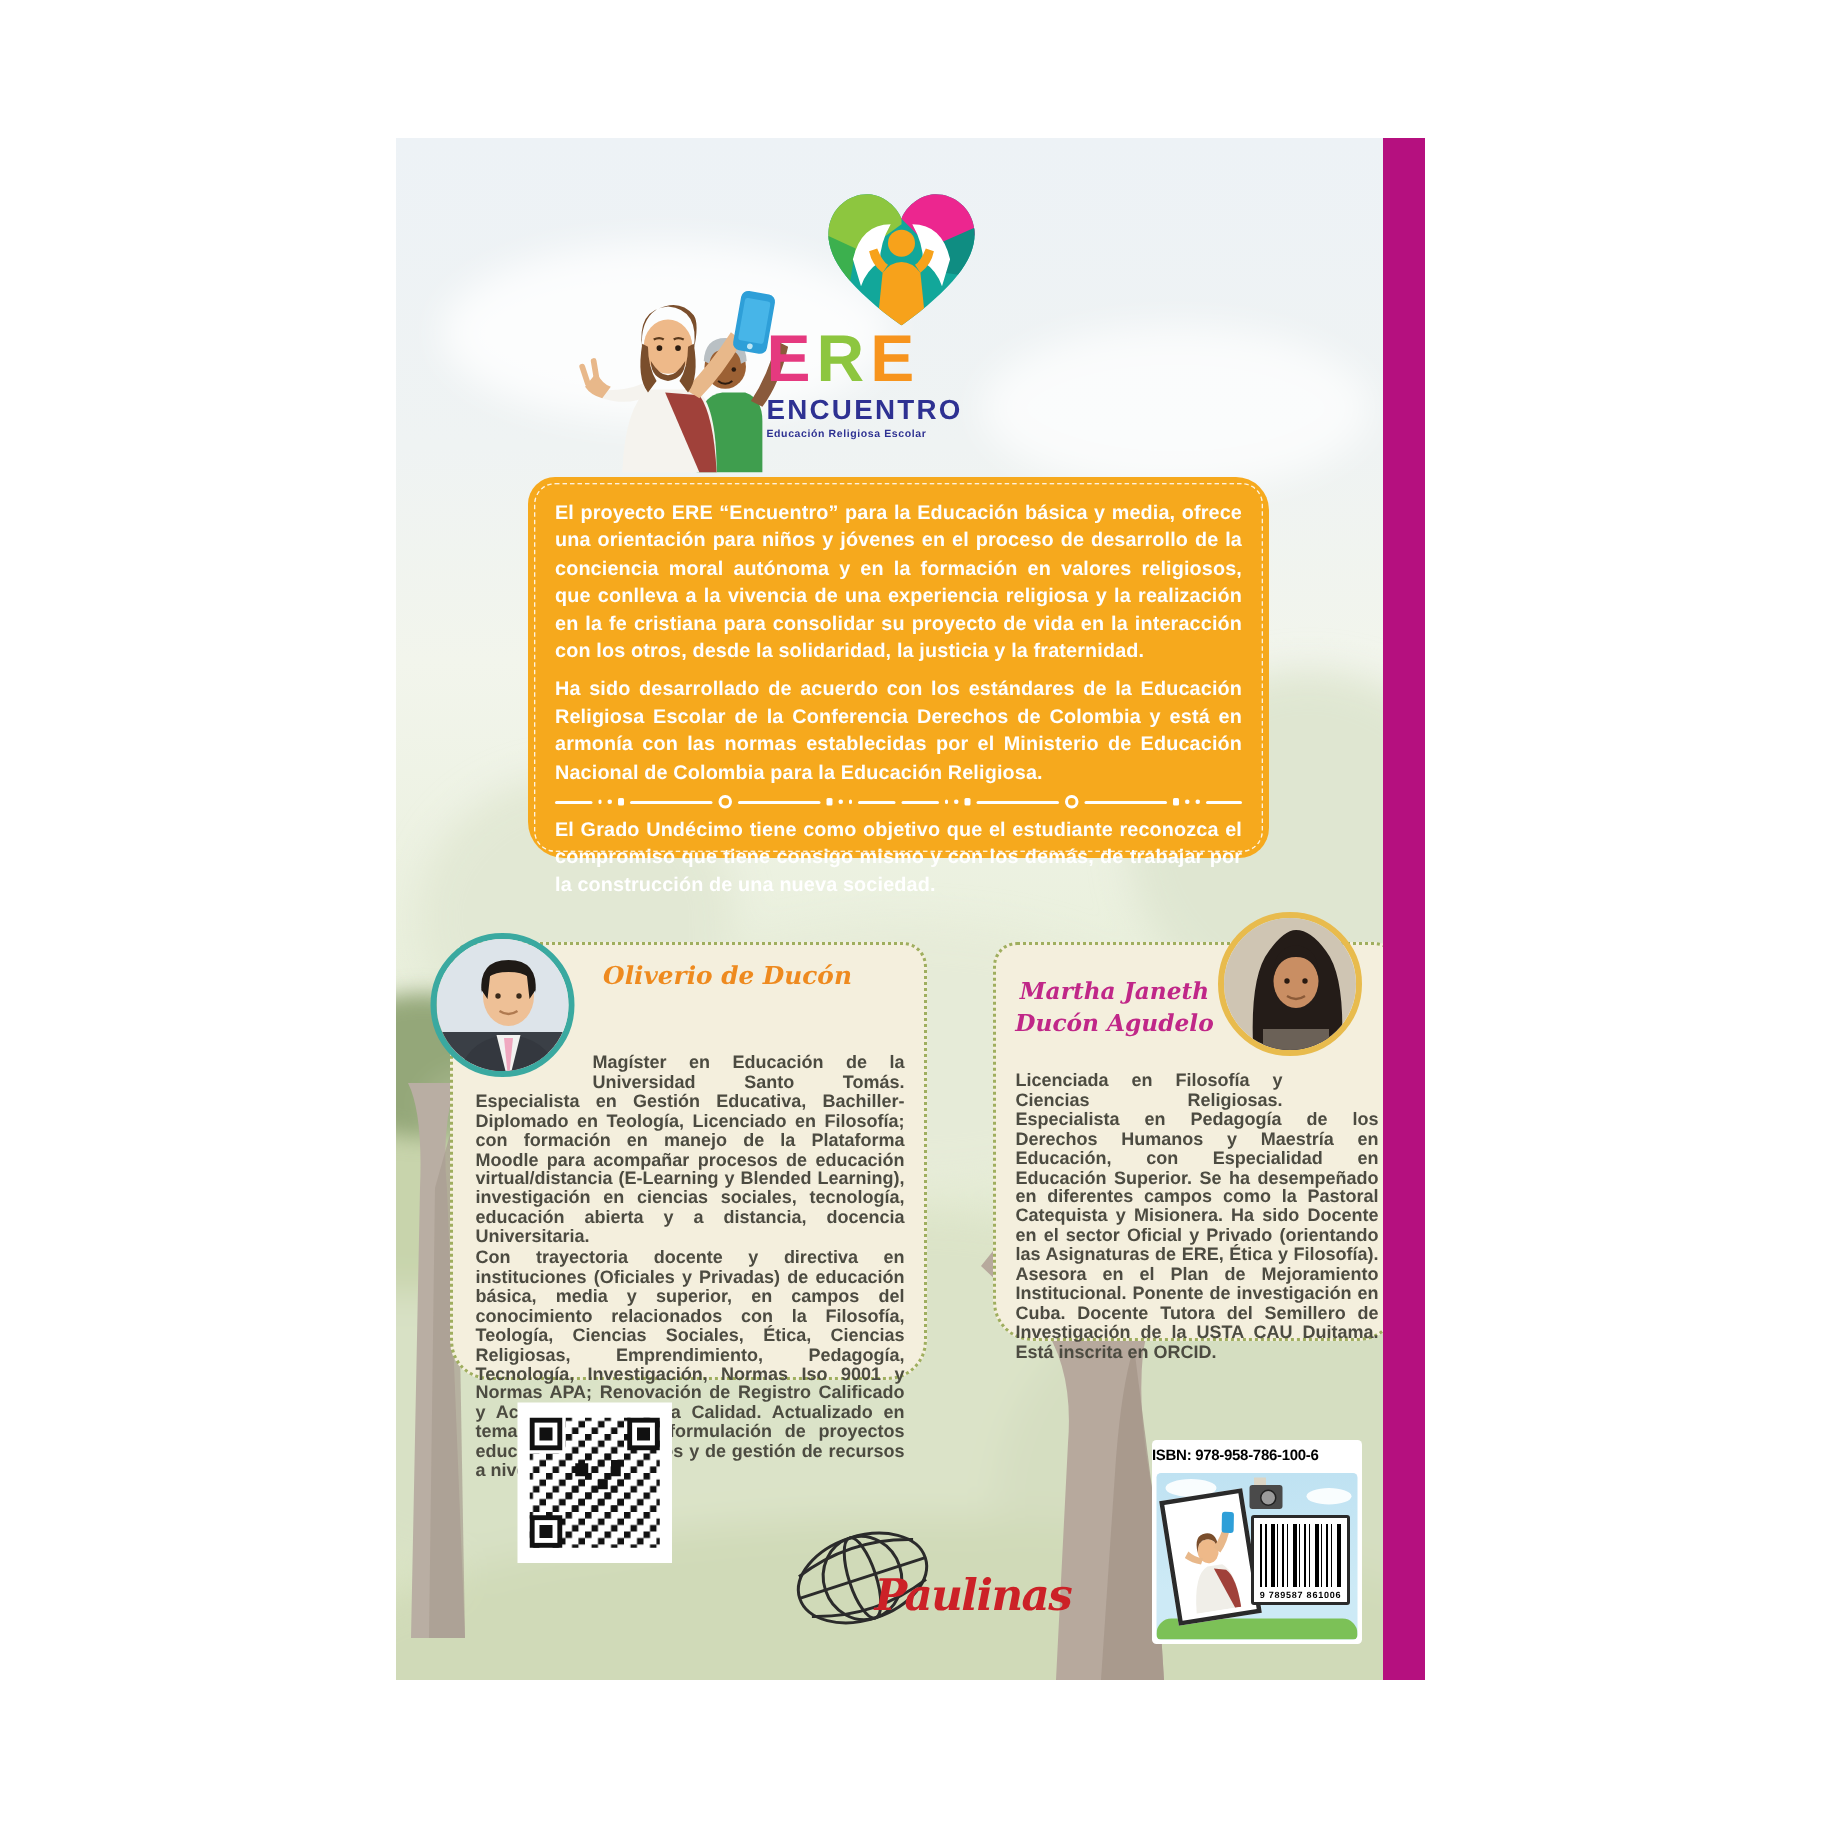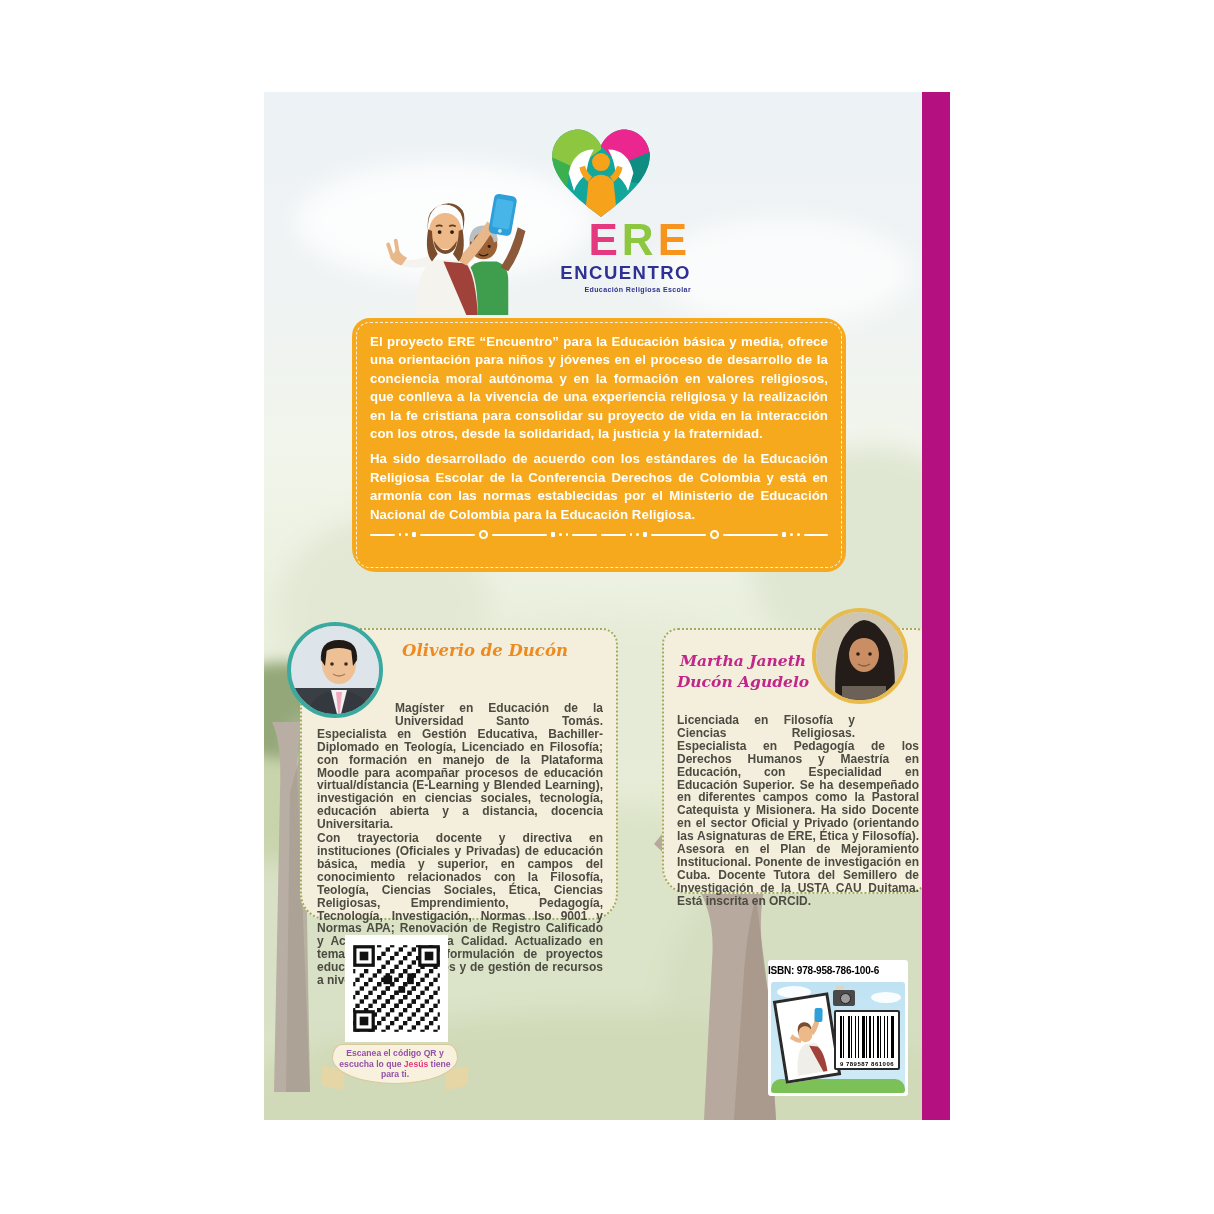--- a/index.html
+++ b/index.html
@@ -8,21 +8,21 @@
 
   
   .cover { position:absolute; left:264px; top:92px; width:686px; height:1028px; overflow:hidden;
     background:linear-gradient(180deg,#edf2f6 0%,#eff3f3 20%,#f2f5ec 34%,#eaf0dd 52%,#e4ebd3 72%,#dde6c8 88%,#d8e2c0 100%); }
   .bg-svg { position:absolute; left:0; top:0; }
 
   .spine { position:absolute; right:0; top:0; width:28px; height:100%; background:#b5107f; }
 
   
   .illustration { position:absolute; left:121px; top:80px; width:155px; height:143px; }
-  .logo { position:absolute; left:247px; top:30px; width:180px; text-align:right; }
+  .logo { position:absolute; left:247px; top:30px; width:180px; text-align:left; }
   .logo-heart { display:block; margin:0 auto; }
   .ere-line { font-size:44px; font-weight:bold; letter-spacing:4px; line-height:44px; margin-top:-4px; }
   .ere-pink { color:#e5397f; } .ere-green { color:#8dc63f; } .ere-orange { color:#f7941d; }
   .encuentro { font-size:18.5px; font-weight:bold; color:#2e3192; letter-spacing:1.5px; line-height:22px; }
   .tagline { font-size:7px; font-weight:bold; color:#2e3192; letter-spacing:0.4px; margin-top:2px; }
   .tg-w1::first-letter { color:#e8401f; } .tg-w2::first-letter { color:#29abe2; } .tg-w3::first-letter { color:#f7941d; }
 
   
   .intro-box { position:absolute; left:88px; top:226px; width:494px; height:254px;
     background:#f6a91d; border-radius:18px 22px 20px 24px; padding:15px 18px 12px 18px; }
@@ -214,20 +214,21 @@
           <span class="dv-dot"></span>
           <span class="dv-sq"></span>
         <span class="dv-line dv-l"></span>
           <span class="dv-circle"></span>
           <span class="dv-line dv-l"></span>
         <span class="dv-sq"></span>
           <span class="dv-dot"></span>
           <span class="dv-dot"></span>
           <span class="dv-line dv-s"></span>
       </div>
+      <p>El Grado Undécimo tiene como objetivo que el estudiante reconozca el compromiso que tiene consigo mismo y con los demás, de trabajar por la construcción de una nueva sociedad.</p>
     </div>
 
     <div class="avatar avatar-left">
       <svg width="96" height="96" viewBox="0 0 96 96">
         <rect width="96" height="96" fill="#dde4ea"></rect>
         <rect x="0" y="62" width="96" height="34" fill="#3a3f46"></rect>
         <path d="M14,96 Q18,66 48,64 Q78,66 82,96 Z" fill="#34383f"></path>
         <path d="M40,64 L48,96 L56,64 Z" fill="#f2f2f0"></path>
         <path d="M45,66 L48,96 L51,66 Z" fill="#f0a8c0"></path>
         <ellipse cx="48" cy="38" rx="17" ry="20" fill="#eec096"></ellipse>
@@ -294,28 +295,34 @@
           <rect x="8" y="8" width="8" height="8"></rect>
             <rect x="68" y="8" width="8" height="8"></rect>
             <rect x="8" y="68" width="8" height="8"></rect>
           <rect x="30" y="30" width="8" height="8"></rect>
             <rect x="44" y="40" width="6" height="6"></rect>
             <rect x="52" y="28" width="6" height="10"></rect>
         </g>
       </svg>
     </div>
 
-    <div class="ribbon">
-      <div class="ribbon-flap flap-l"></div>
-      <div class="ribbon-flap flap-r"></div>
-      <div class="ribbon-body">
-        <div class="ribbon-text"><span>Escanea el código QR y escucha lo que </span><span class="jesus-word">Jesús</span><span> tiene para ti.</span></div>
-      </div>
-    </div>
-
+
+    <div class="publisher">
+      <svg width="110" height="80" viewBox="0 0 110 80">
+        <g stroke="#2b2b2b" stroke-width="2" fill="none" transform="rotate(-18 50 40)">
+          <ellipse cx="50" cy="40" rx="44" ry="28"></ellipse>
+          <ellipse cx="50" cy="40" rx="26" ry="28"></ellipse>
+          <ellipse cx="50" cy="40" rx="9" ry="28"></ellipse>
+          <line x1="6" y1="40" x2="94" y2="40"></line>
+          <path d="M10,26 Q50,12 90,26"></path>
+          <path d="M10,54 Q50,68 90,54"></path>
+        </g>
+      </svg>
+      <span class="publisher-name">Paulinas</span>
+    </div>
 
     <div class="isbn-panel">
       <span class="isbn-label">ISBN: 978-958-786-100-6</span>
       <div class="mini-scene">
         <div class="mini-cloud" style="left:6px;top:4px;width:34px;height:12px;"></div>
         <div class="mini-cloud" style="right:4px;top:10px;width:30px;height:11px;"></div>
         <div class="mini-grass"></div>
         <div class="photo-frame">
           <svg width="46" height="72" viewBox="0 0 46 72">
             <rect width="46" height="72" fill="#ffffff"></rect>

